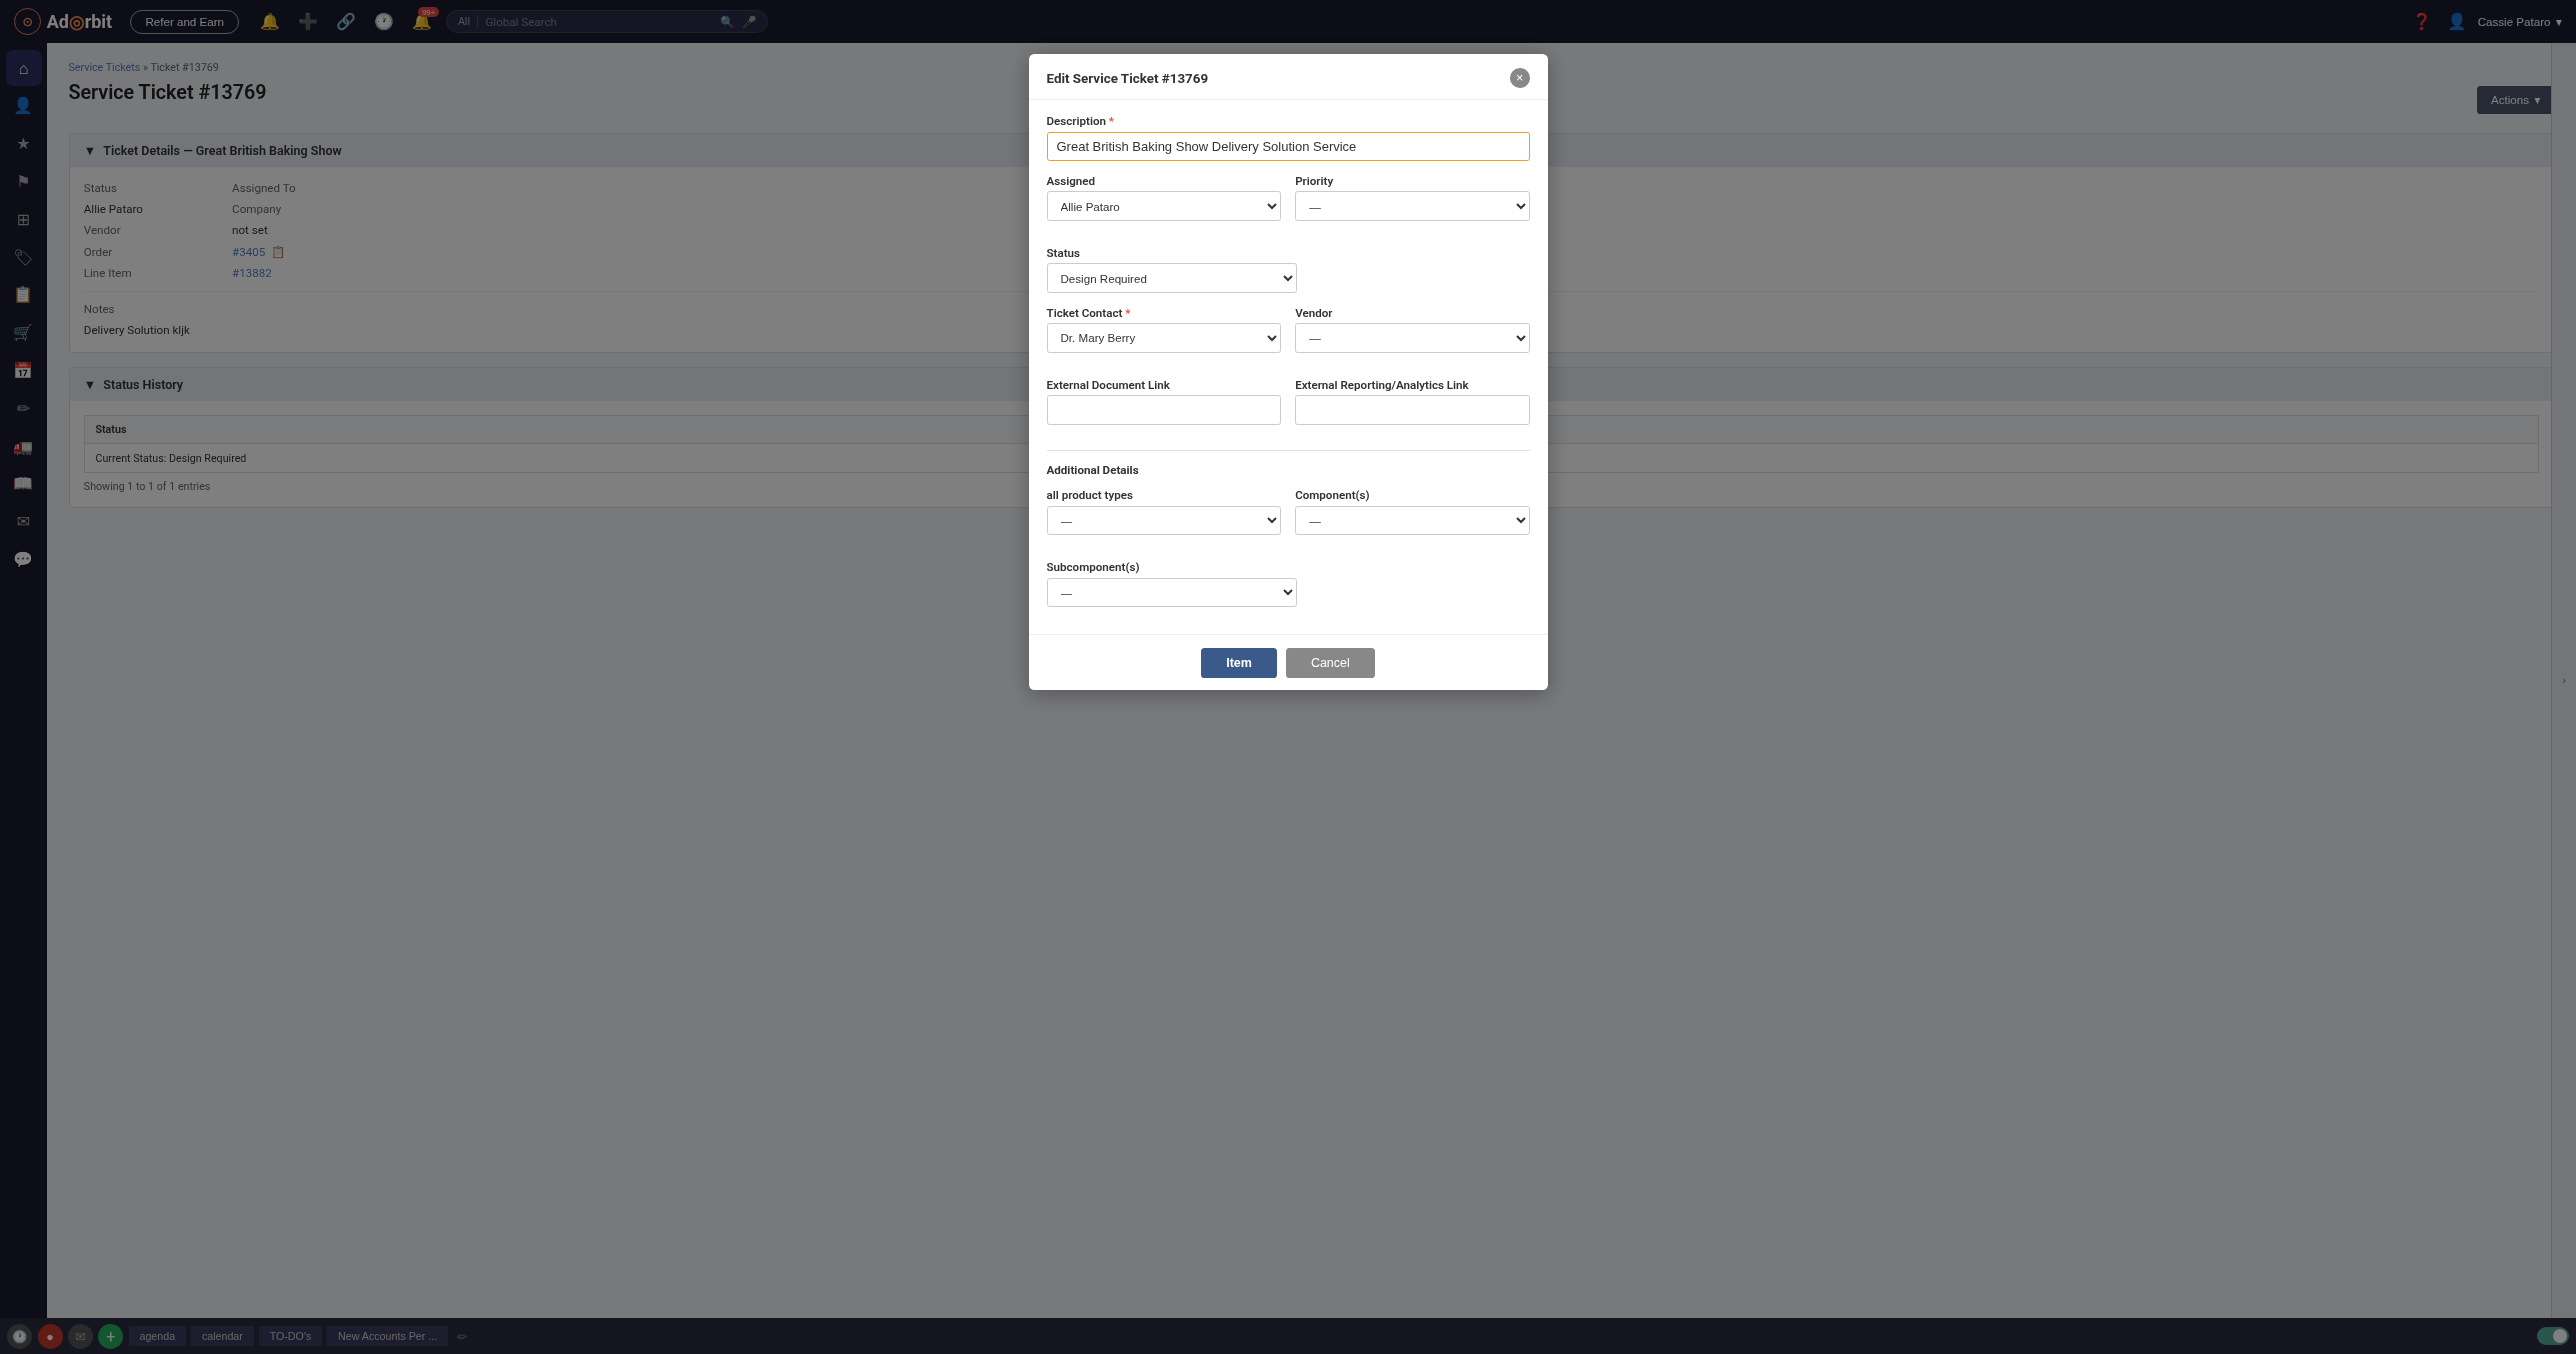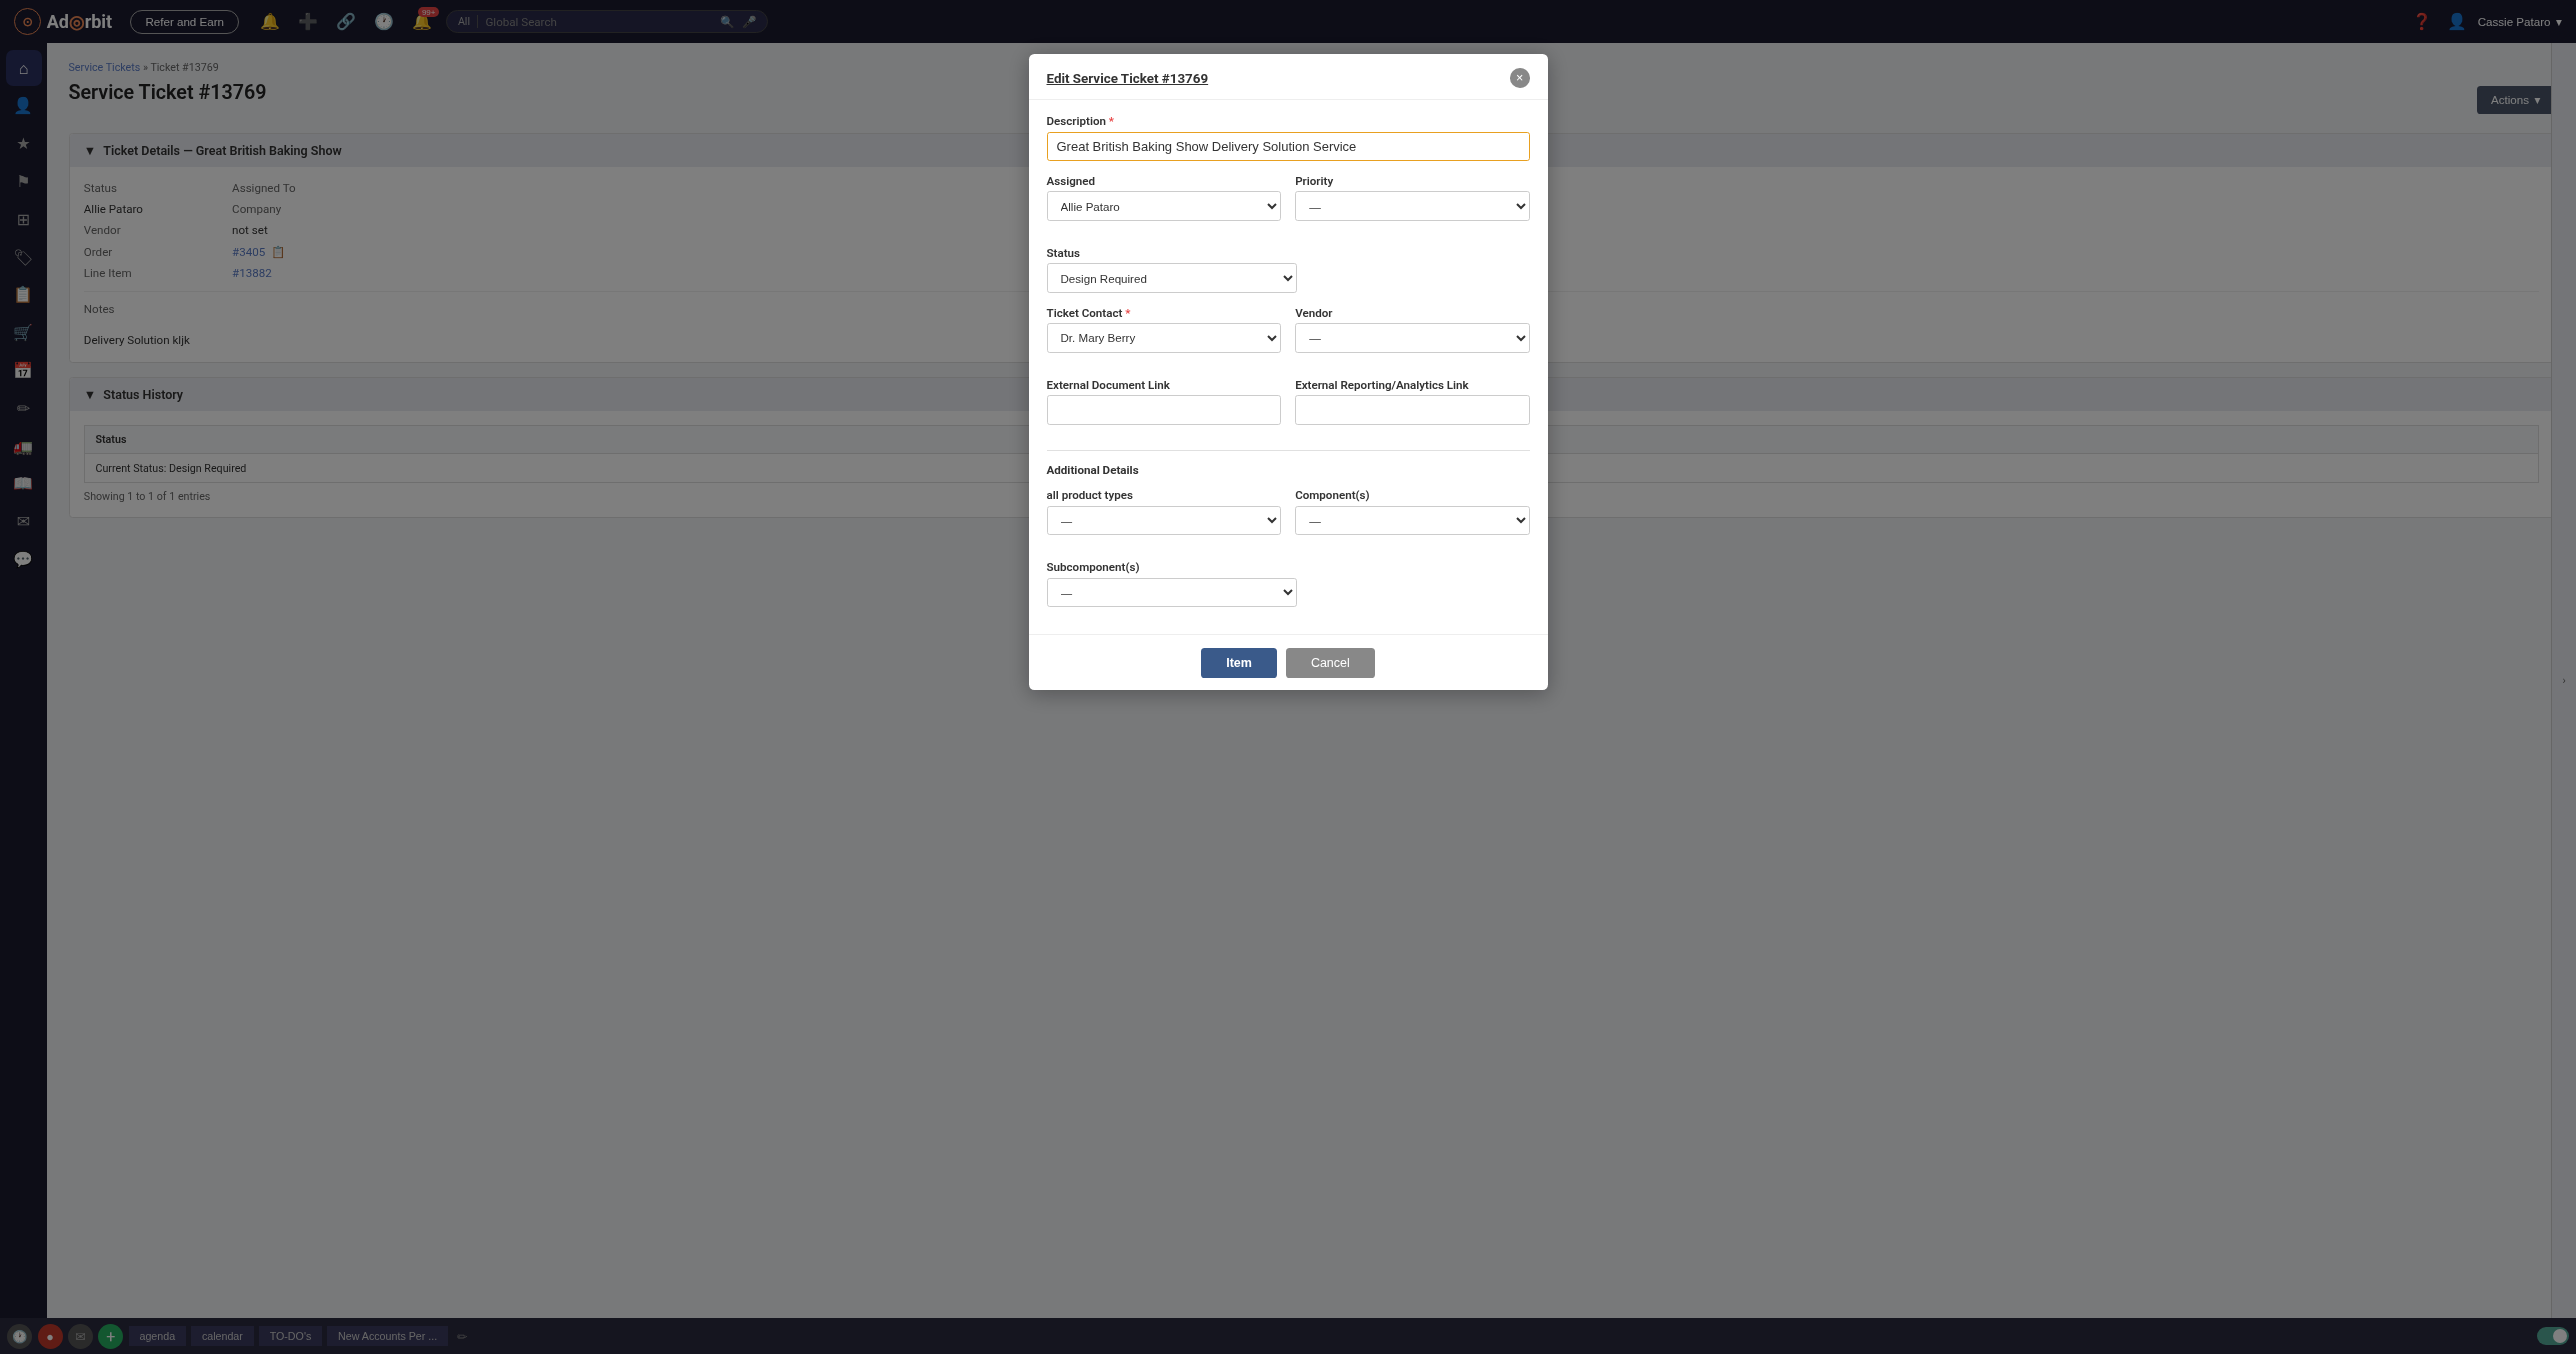--- a/index.html
+++ b/index.html
@@ -153,21 +153,21 @@
     .modal {
       background: white; border-radius: 5.4px; width: 519px;
       max-height: calc(100vh - 89px); overflow-y: auto;
       box-shadow: 0 3.6px 21.5px rgba(0,0,0,0.3);
     }
     .modal-header {
       padding: 14.3px 18px 10.7px;
       border-bottom: 0.9px solid #eee;
       display: flex; align-items: center; justify-content: space-between;
     }
-    .modal-title { font-size: 13.4px; font-weight: 700; text-decoration: underline; }
+    .modal-title { font-size: 13.4px; font-weight: 700; }
     .modal-close {
       background: #888; color: white; border: none; width: 19.7px; height: 19.7px;
       border-radius: 50%; cursor: pointer; font-size: 12.5px; display: flex;
       align-items: center; justify-content: center;
     }
     .modal-body { padding: 14.3px 18px; }
     .form-group { margin-bottom: 12.5px; }
     .form-label { font-size: 11.6px; font-weight: 600; margin-bottom: 3.6px; display: block; }
     .form-label .req { color: #e84545; }
     .form-row { display: grid; grid-template-columns: 1fr 1fr; gap: 14.3px; margin-bottom: 12.5px; }
@@ -296,21 +296,21 @@
           <span style="margin-left:3.6px; cursor:pointer; color:#888">📋</span>
         </span>
 
         <span class="detail-label">Line Item</span>
         <span class="detail-value">
           <a href="#">#13882</a>
         </span>
       </div>
 
       <div class="notes-section">
-        <div class="detail-label" style="margin-bottom:17px">Notes</div>
+        <div class="detail-label" style="margin-bottom:7px">Notes</div>
         <div class="detail-value">Delivery Solution kljk</div>
       </div>
     </div>
   </div>
 
   <div class="section-card">
     <div class="section-header">
       <span>▼</span>
       <span>Status History</span>
     </div>

